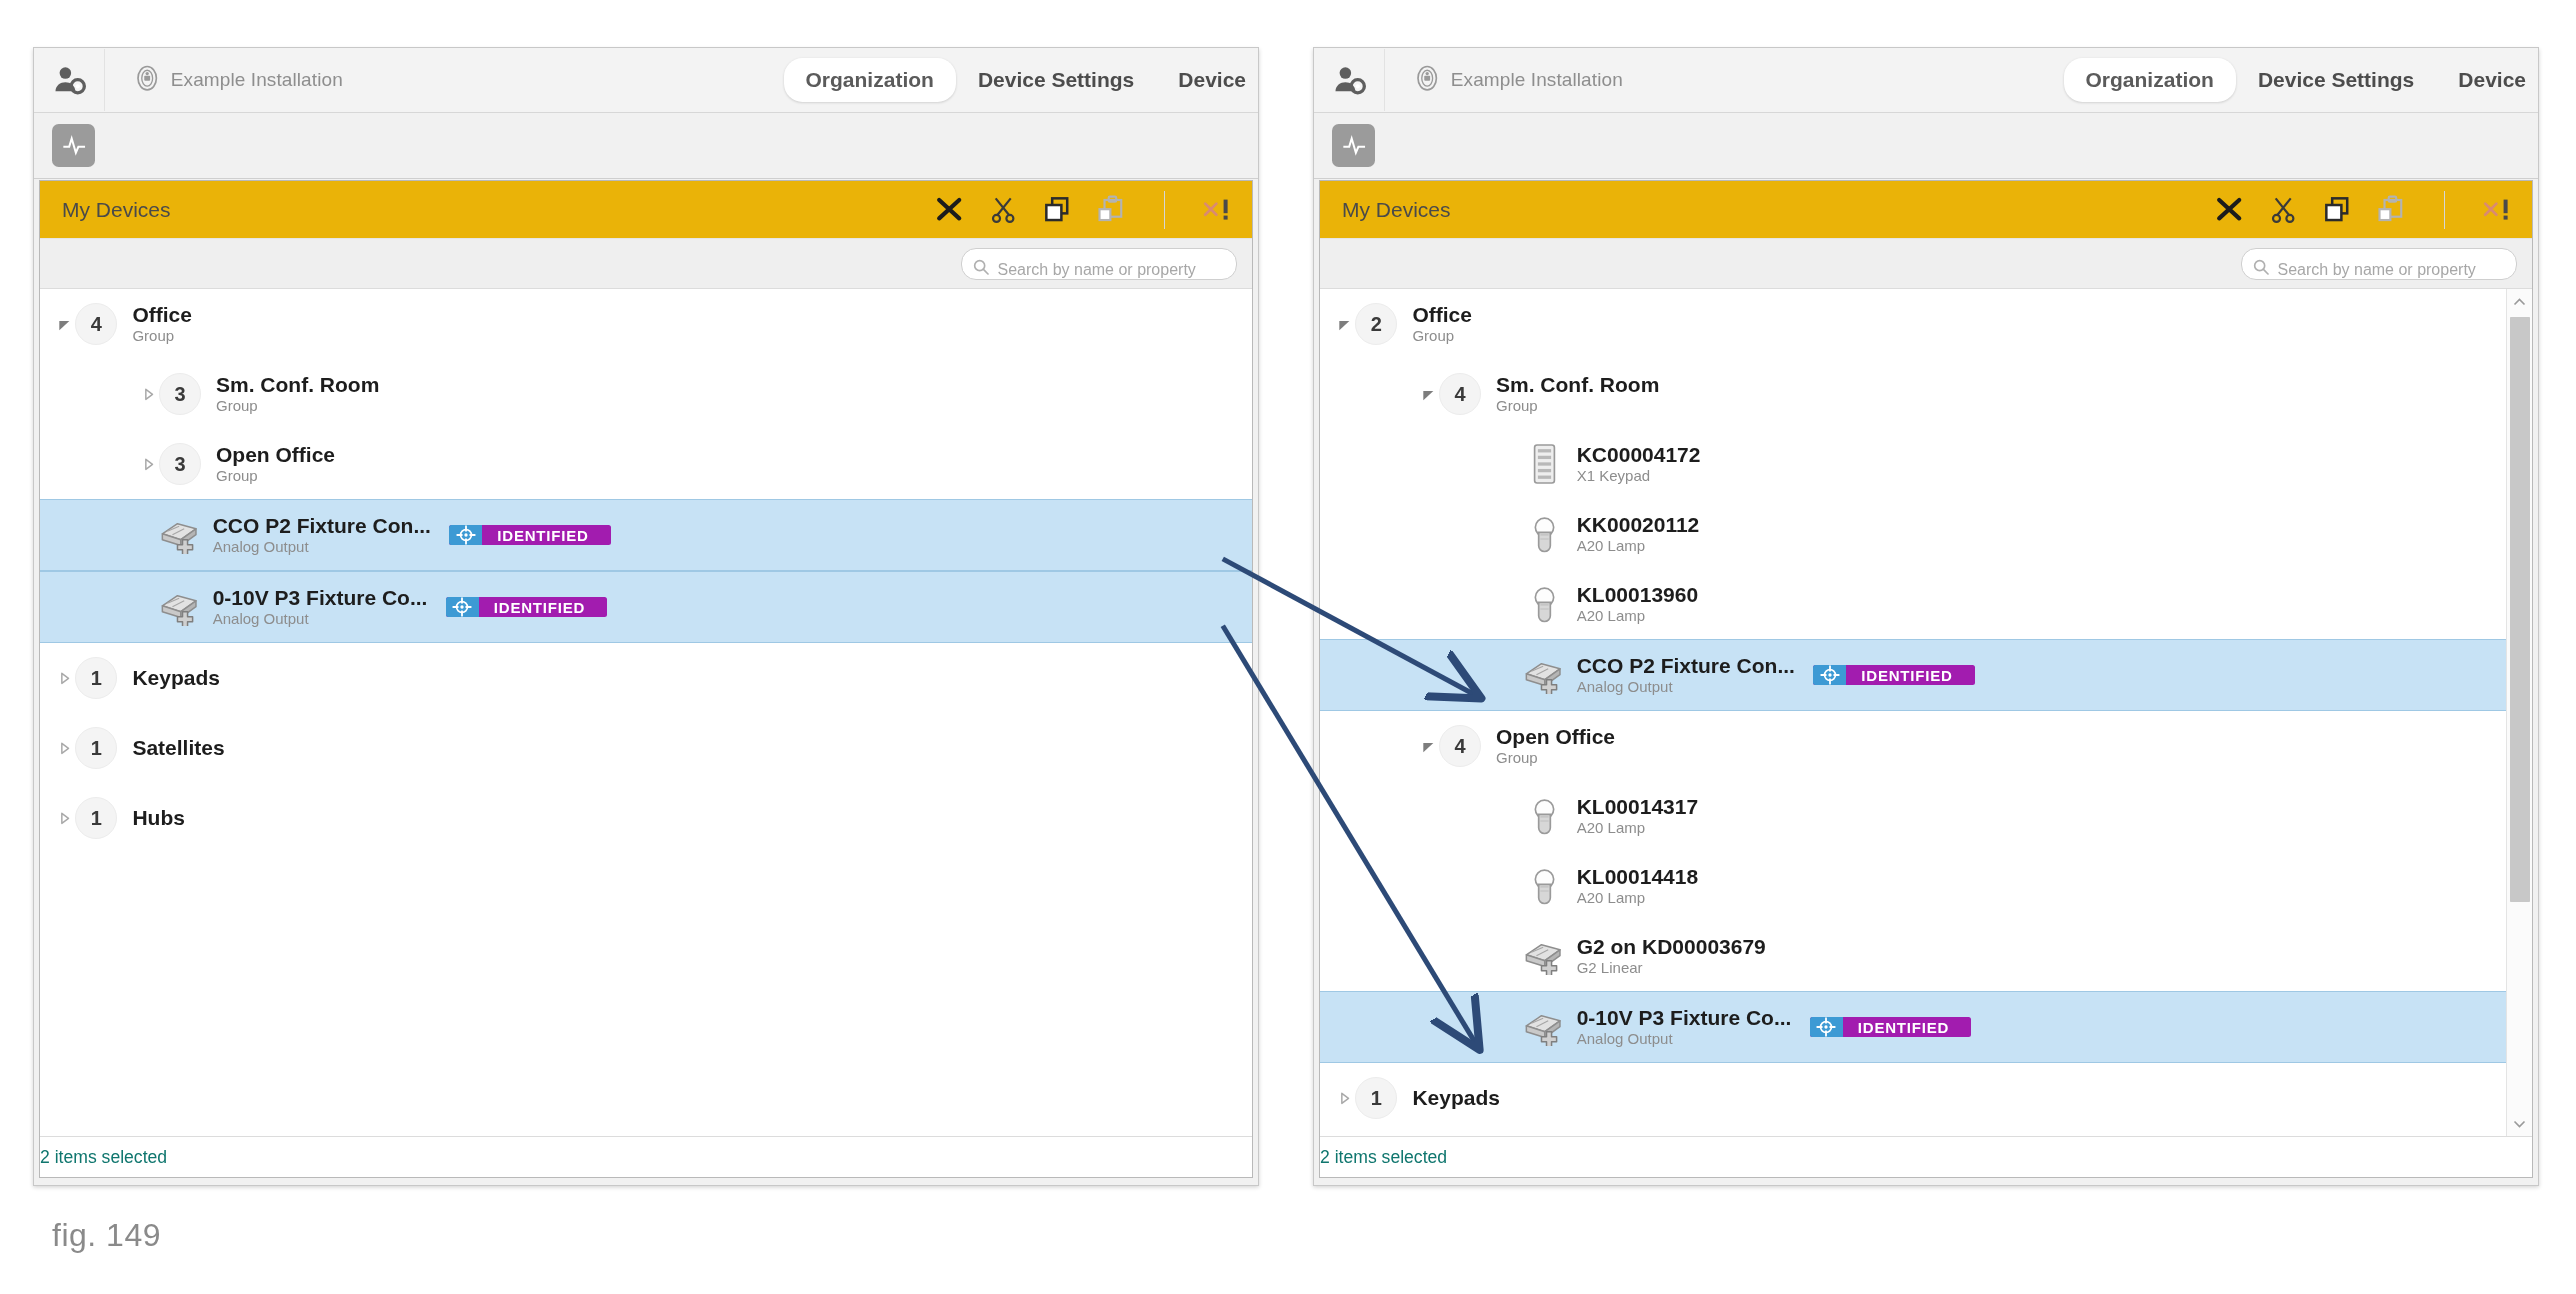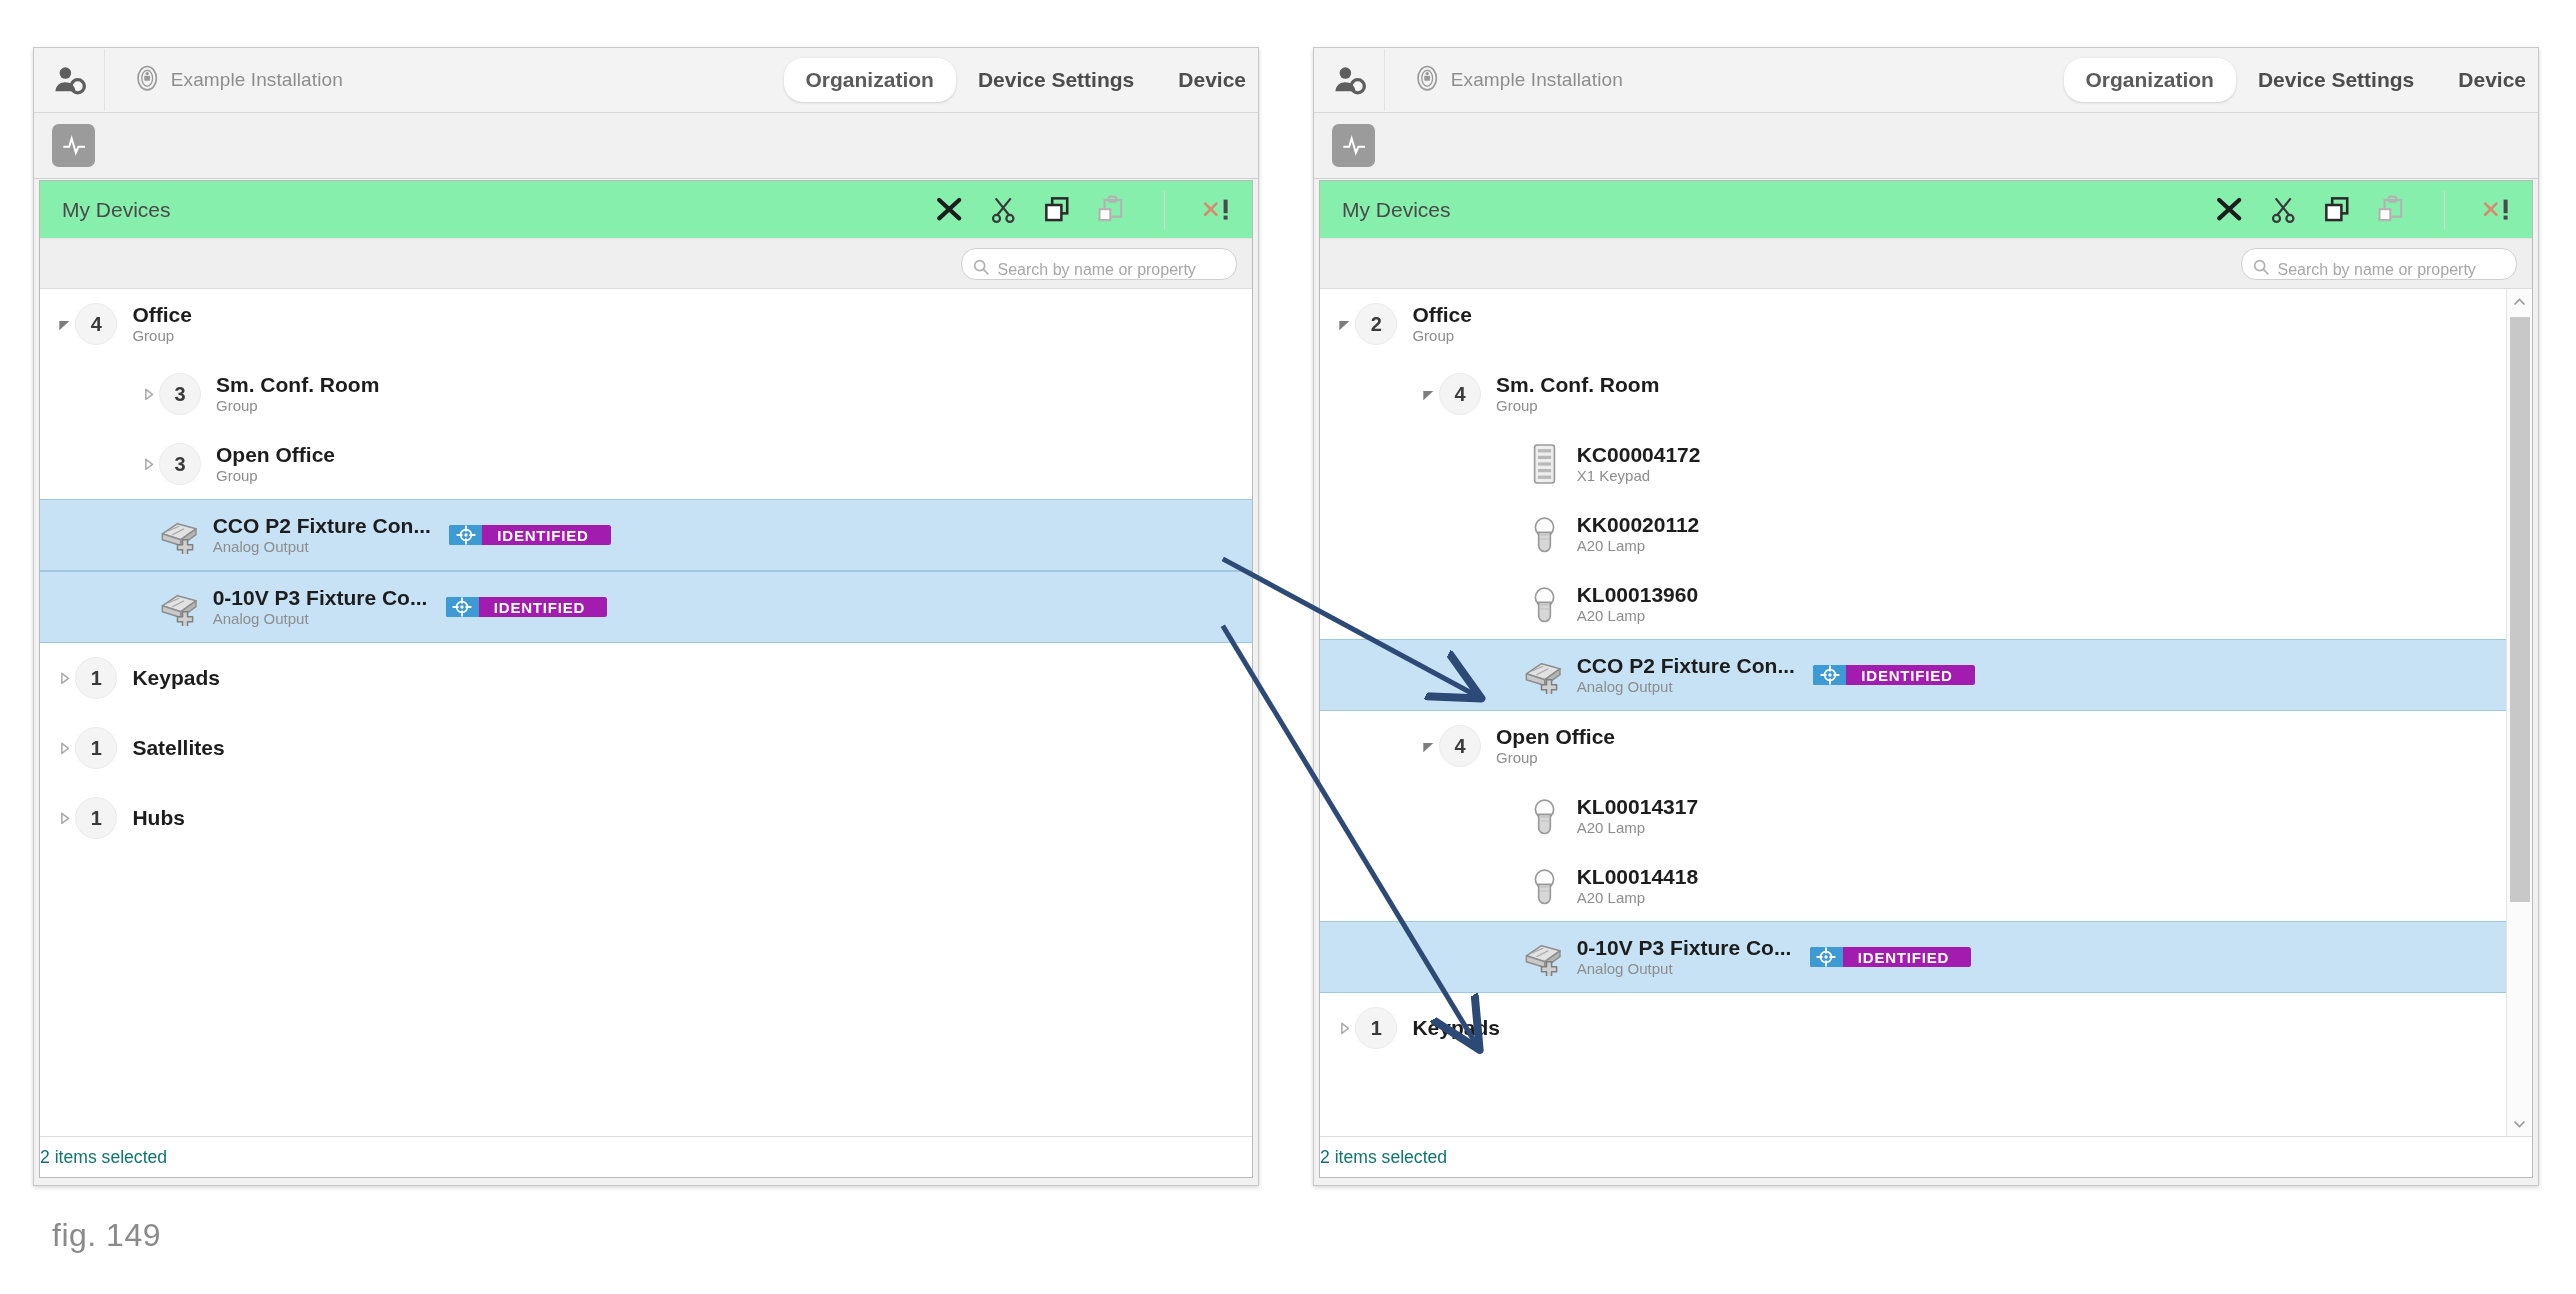--- a/index.html
+++ b/index.html
@@ -50,21 +50,21 @@
   .substrip .pulse-btn{width:43px;height:43px;background:#9b9b9b;border-radius:6.7px;display:flex;align-items:center;justify-content:center;}
 
   
   .panel{
     position:absolute;left:5px;right:5px;top:132px;bottom:6.7px;
     background:#ffffff;border:0.8px solid #b9b9b9;
     display:flex;flex-direction:column;overflow:hidden;
   }
   .panel-header{
     height:57px;flex:0 0 57px;display:flex;align-items:center;
-    padding:0 11.7px 0 22px;border-bottom:0.8px solid #e6e6e6;background:#86efac;
+    padding:0 11.7px 0 22px;border-bottom:0.8px solid #e6e6e6;background:#eab308;
   }
   .panel-title{font-size:21px;color:#4a4a4a;flex:1;}
   .tool-icons{display:flex;align-items:center;gap:22px;padding-right:6.7px;}
   .tool-icon{width:32px;height:32px;display:flex;align-items:center;justify-content:center;}
   .tool-sep{width:0.8px;height:38px;background:#d6d6d6;margin:0 15px;}
 
   .search-row{
     height:49px;flex:0 0 49px;background:#efefef;border-bottom:0.8px solid #dcdcdc;
     display:flex;align-items:center;justify-content:flex-end;padding-right:15px;
   }
@@ -565,20 +565,36 @@
                   <circle cx="21" cy="16" r="11" fill="#fdfdfd" stroke="#9a9a9a" stroke-width="2"></circle>
                   <path d="M14 22 L14 38 a7 7 0 0 0 14 0 L28 22 Z" fill="#d7d7d7" stroke="#9a9a9a" stroke-width="2"></path>
                   <path d="M16 25 L26 25 M16 30 L26 30" stroke="#c0c0c0" stroke-width="1.4"></path>
                 </svg>
               </div>
               <div class="labels">
                 <div class="lbl-main">KL00014418</div>
                 <div class="lbl-sub">A20 Lamp</div>
               </div>
             </div>
+            <div class="row device ind-2">
+              <div class="twisty"></div>
+              <div class="dev-icon">
+                <svg width="42" height="37" viewBox="0 0 50 44">
+                  <path d="M4 20 L22 8 L44 14 L26 27 Z" fill="#e2e2e2" stroke="#8e8e8e" stroke-width="1.8" stroke-linejoin="round"></path>
+                  <path d="M4 20 L4 27 L26 34 L26 27 Z" fill="#c9c9c9" stroke="#8e8e8e" stroke-width="1.8" stroke-linejoin="round"></path>
+                  <path d="M44 14 L44 21 L26 34 L26 27 Z" fill="#b5b5b5" stroke="#8e8e8e" stroke-width="1.8" stroke-linejoin="round"></path>
+                  <path d="M10 17 L24 11 M16 21 L30 14" stroke="#a6a6a6" stroke-width="1.3"></path>
+                  <path d="M22 33 L28 33 L28 27 L34 27 L34 33 L40 33 L40 39 L34 39 L34 45 L28 45 L28 39 L22 39 Z" fill="#d0d0d0" stroke="#7f7f7f" stroke-width="1.8" stroke-linejoin="round"></path>
+                </svg>
+              </div>
+              <div class="labels">
+                <div class="lbl-main">G2 on KD00003679</div>
+                <div class="lbl-sub">G2 Linear</div>
+              </div>
+            </div>
             <div class="row device selected ind-2">
               <div class="twisty"></div>
               <div class="dev-icon">
                 <svg width="42" height="37" viewBox="0 0 50 44">
                   <path d="M4 20 L22 8 L44 14 L26 27 Z" fill="#e2e2e2" stroke="#8e8e8e" stroke-width="1.8" stroke-linejoin="round"></path>
                   <path d="M4 20 L4 27 L26 34 L26 27 Z" fill="#c9c9c9" stroke="#8e8e8e" stroke-width="1.8" stroke-linejoin="round"></path>
                   <path d="M44 14 L44 21 L26 34 L26 27 Z" fill="#b5b5b5" stroke="#8e8e8e" stroke-width="1.8" stroke-linejoin="round"></path>
                   <path d="M10 17 L24 11 M16 21 L30 14" stroke="#a6a6a6" stroke-width="1.3"></path>
                   <path d="M22 33 L28 33 L28 27 L34 27 L34 33 L40 33 L40 39 L34 39 L34 45 L28 45 L28 39 L22 39 Z" fill="#d0d0d0" stroke="#7f7f7f" stroke-width="1.8" stroke-linejoin="round"></path>
                 </svg>

